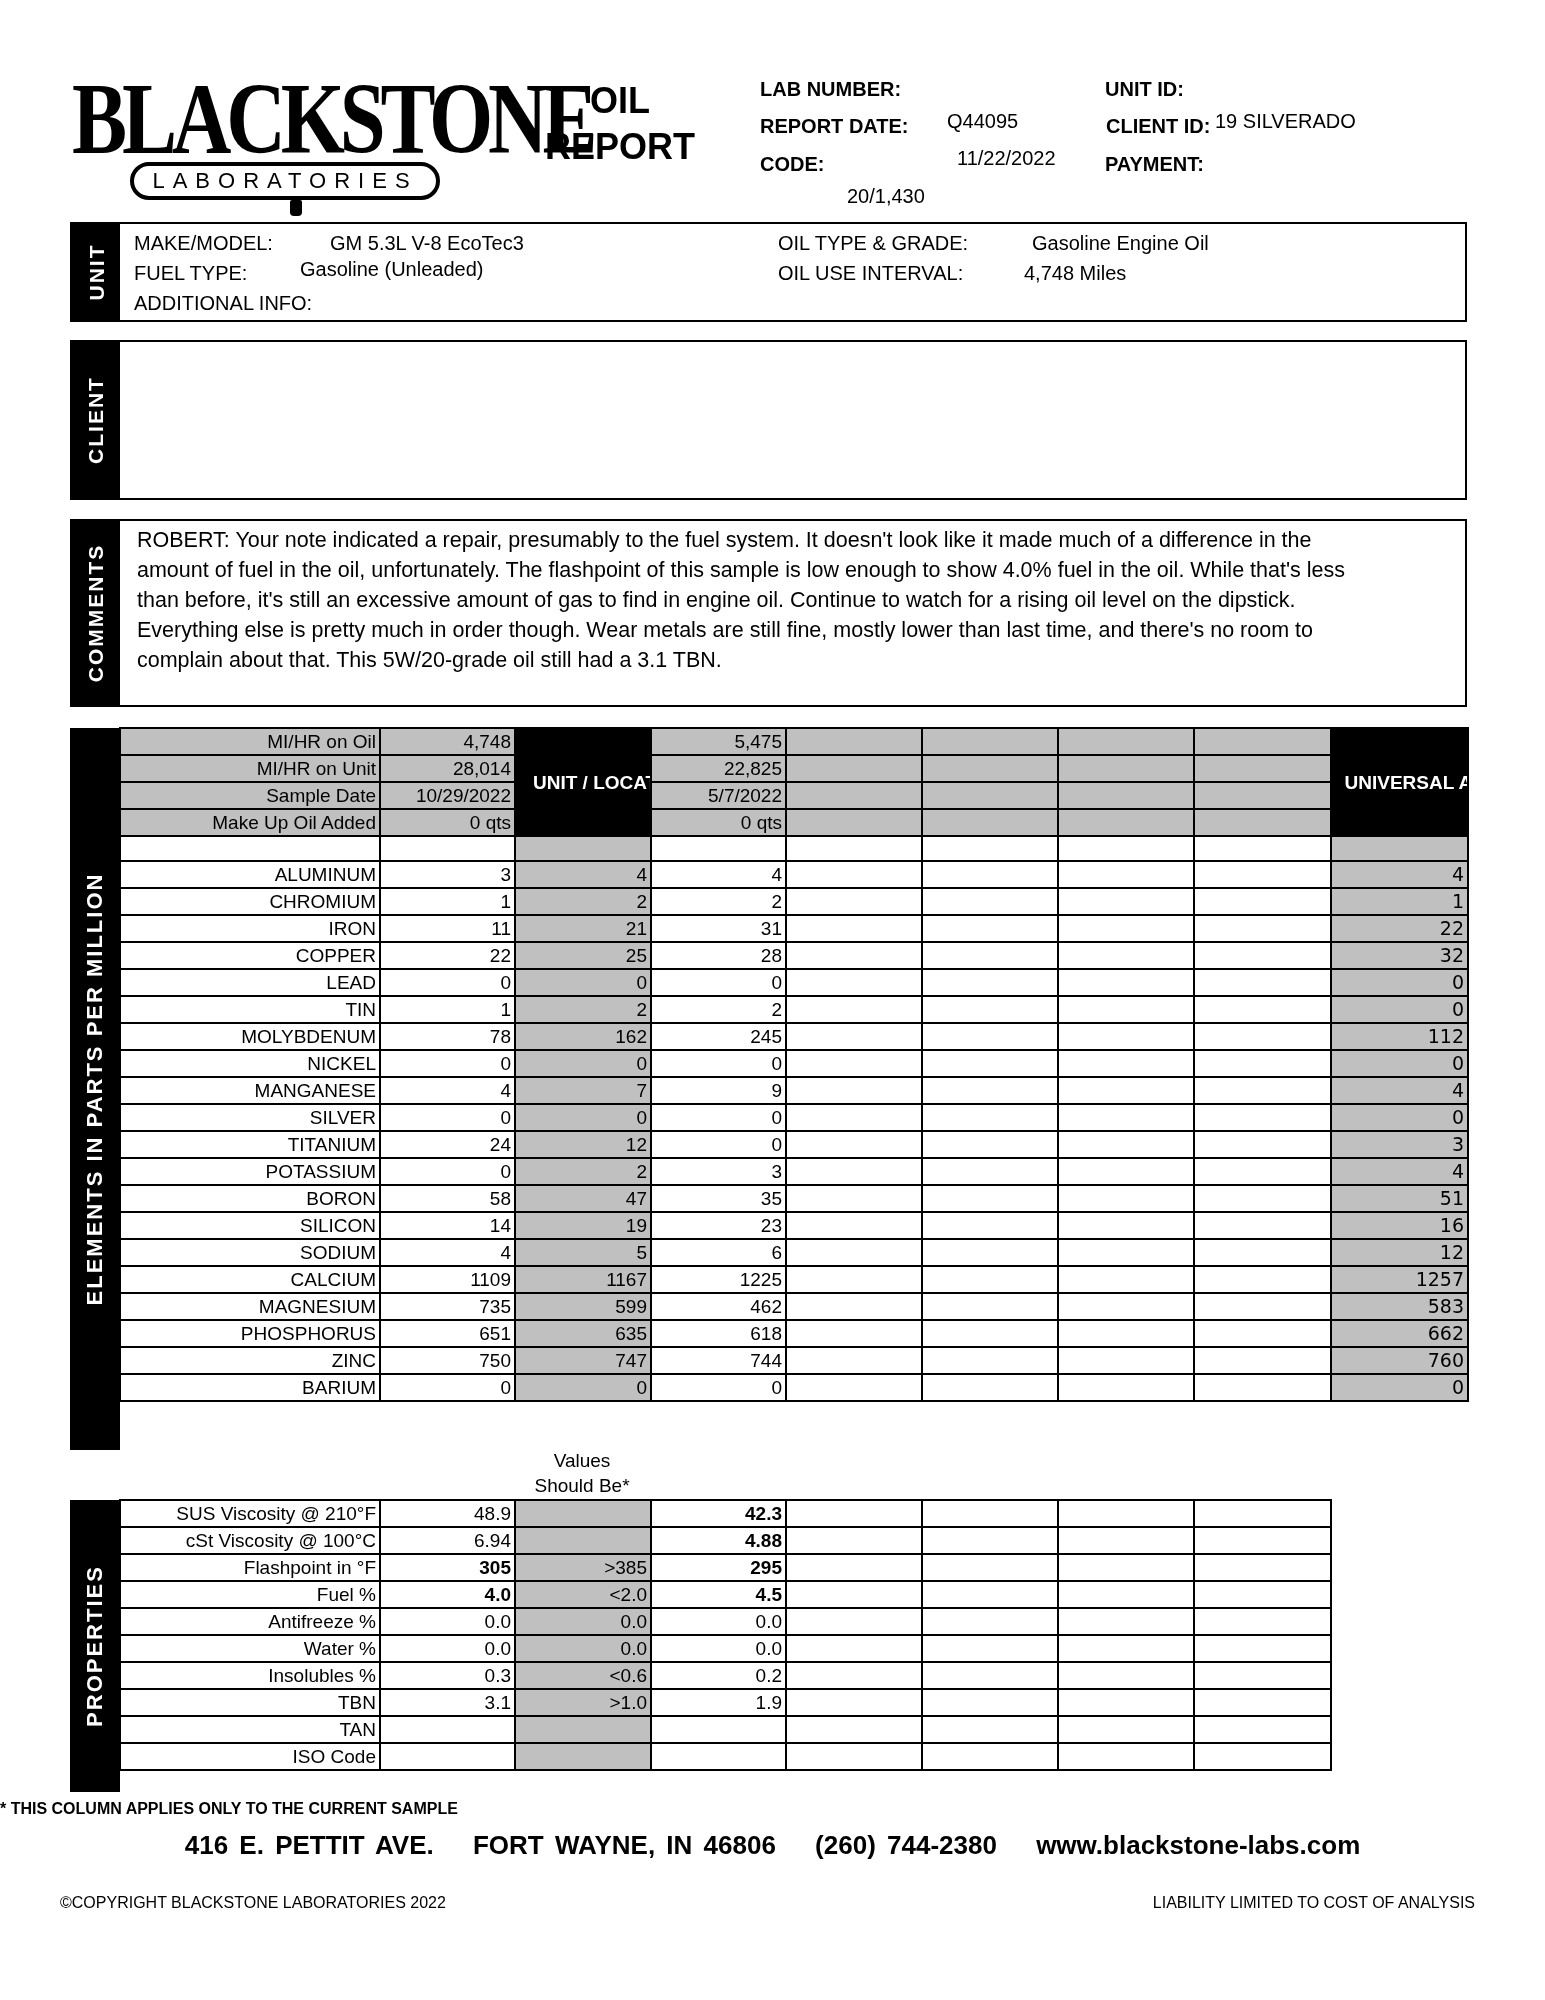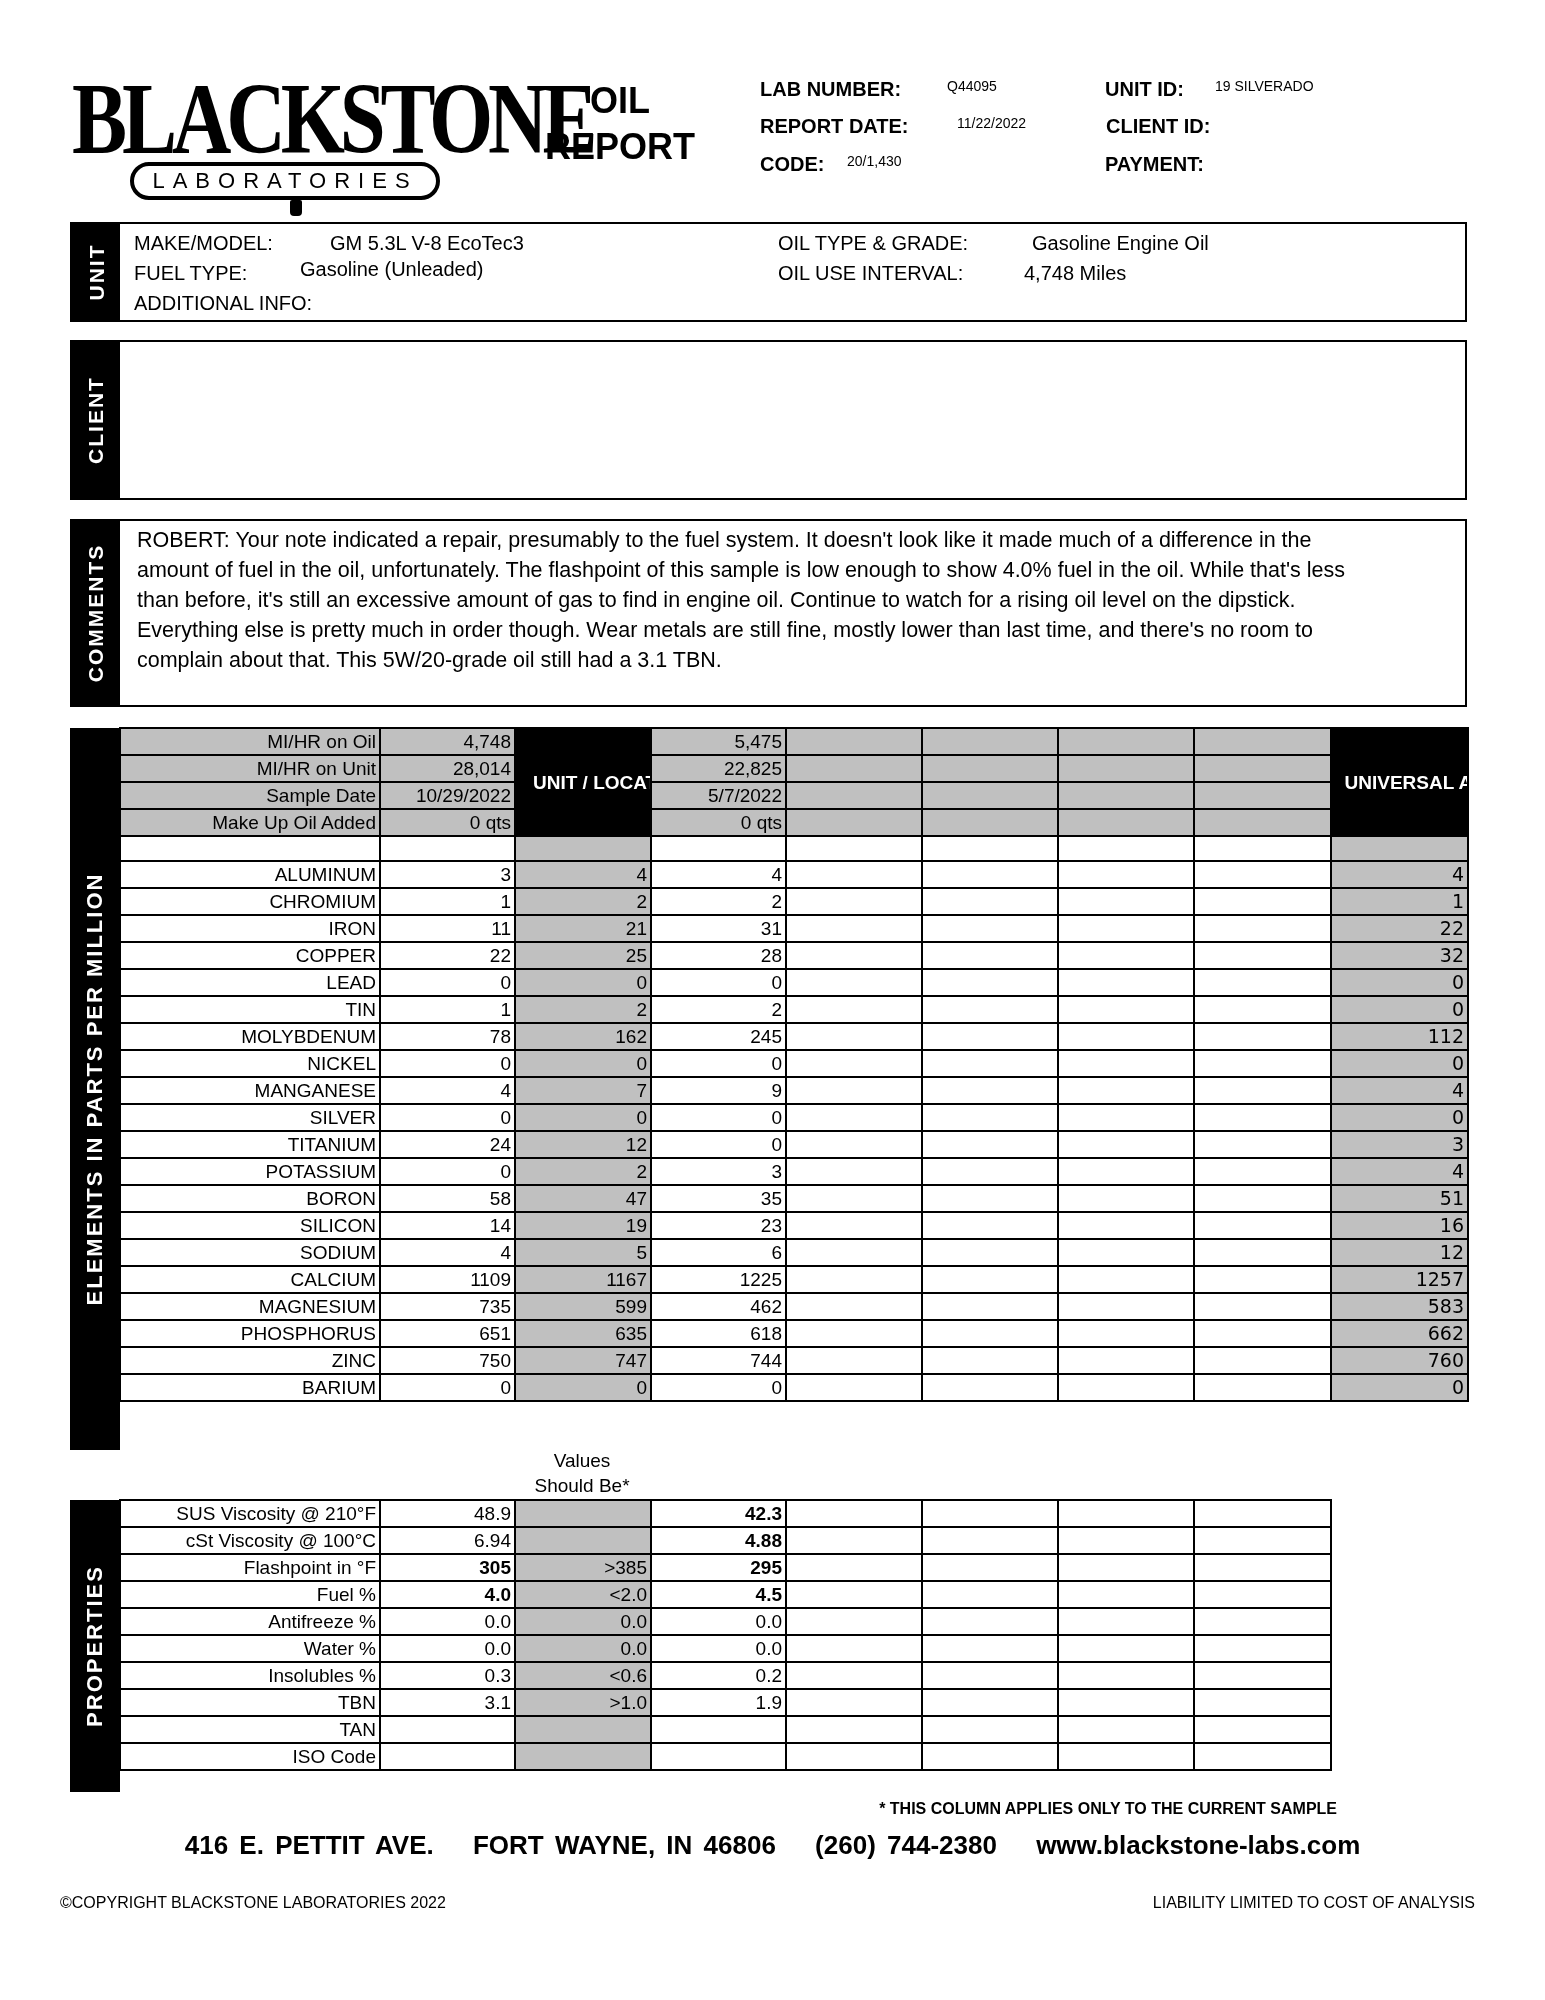--- a/index.html
+++ b/index.html
@@ -8,21 +8,21 @@
 
   
   .logo { left: 72px; top: 62px; width: 405px; height: 150px; }
   .logo-word { position: absolute; left: 0; top: 0; width: 405px; height: 110px; font-family: "Liberation Serif", serif; font-weight: bold; font-size: 96px; line-height: 110px; letter-spacing: -6px; transform: scaleX(0.86) scaleY(1.05); transform-origin: left top; white-space: nowrap; }
   .logo-pill { position: absolute; left: 58px; top: 100px; width: 310px; height: 38px; border: 4px solid #000; border-radius: 22px; background: #fff; box-sizing: border-box; text-align: center; font-size: 22px; line-height: 30px; letter-spacing: 8px; font-weight: normal; }
   .logo-drop { position: absolute; left: 218px; top: 138px; width: 12px; height: 16px; background: #000; border-radius: 2px 2px 4px 4px; }
 
   .report-title { left: 530px; top: 78px; width: 180px; text-align: center; font-weight: bold; font-size: 36px; line-height: 46px; }
 
   .hdr-label { font-weight: bold; font-size: 20px; }
-  .hdr-value { font-size: 14px; }
+  .hdr-value { font-size: 20px; margin-top: 32px; }
 
   
   .section { left: 70px; width: 1397px; border: 2px solid #000; box-sizing: border-box; }
   .section-tab { position: absolute; left: 0; top: 0; bottom: 0; width: 48px; background: #000; color: #fff; display: flex; align-items: center; justify-content: center; }
   .section-tab span { transform: rotate(-90deg); white-space: nowrap; font-weight: bold; font-size: 21px; letter-spacing: 2px; }
   .info-text { font-size: 20px; line-height: 30px; }
 
   .comments-text { position: absolute; left: 65px; top: 4px; right: 120px; font-size: 21.5px; line-height: 30px; }
 
   
@@ -33,21 +33,21 @@
   td.gray { background: #c0c0c0; }
   td.blk { background: #000; color: #fff; text-align: center; font-weight: bold; font-size: 16px; line-height: 25px; white-space: normal; }
   .bold { font-weight: bold; }
   .uni-num { font-family: "DejaVu Sans", sans-serif; font-size: 17.5px; }
 
   .side-bar { position: absolute; background: #000; color: #fff; display: flex; align-items: center; justify-content: center; }
   .side-bar span { transform: rotate(-90deg); white-space: nowrap; font-weight: bold; font-size: 22px; letter-spacing: 2px; }
 
   .should-be { left: 512px; top: 1448px; width: 140px; text-align: center; font-size: 19px; line-height: 25px; }
 
-  .footnote { left: 0; width: 1337px; top: 1800px; text-align: right; font-weight: bold; font-size: 16px; }
+  .footnote { left: 0; width: 1337px; top: 1800px; text-align: left; font-weight: bold; font-size: 16px; }
   .address { left: 0; width: 1545px; top: 1830px; text-align: center; font-weight: bold; font-size: 26px; word-spacing: 4px; }
   .address span { margin: 0 14px; }
   .copyright { left: 60px; top: 1894px; font-size: 16px; }
   .liability { right: 70px; top: 1894px; font-size: 16px; }
 </style>
 </head>
 <body>
 
 <div class="abs logo">
   <div class="logo-word">BLACKSTONE</div>

